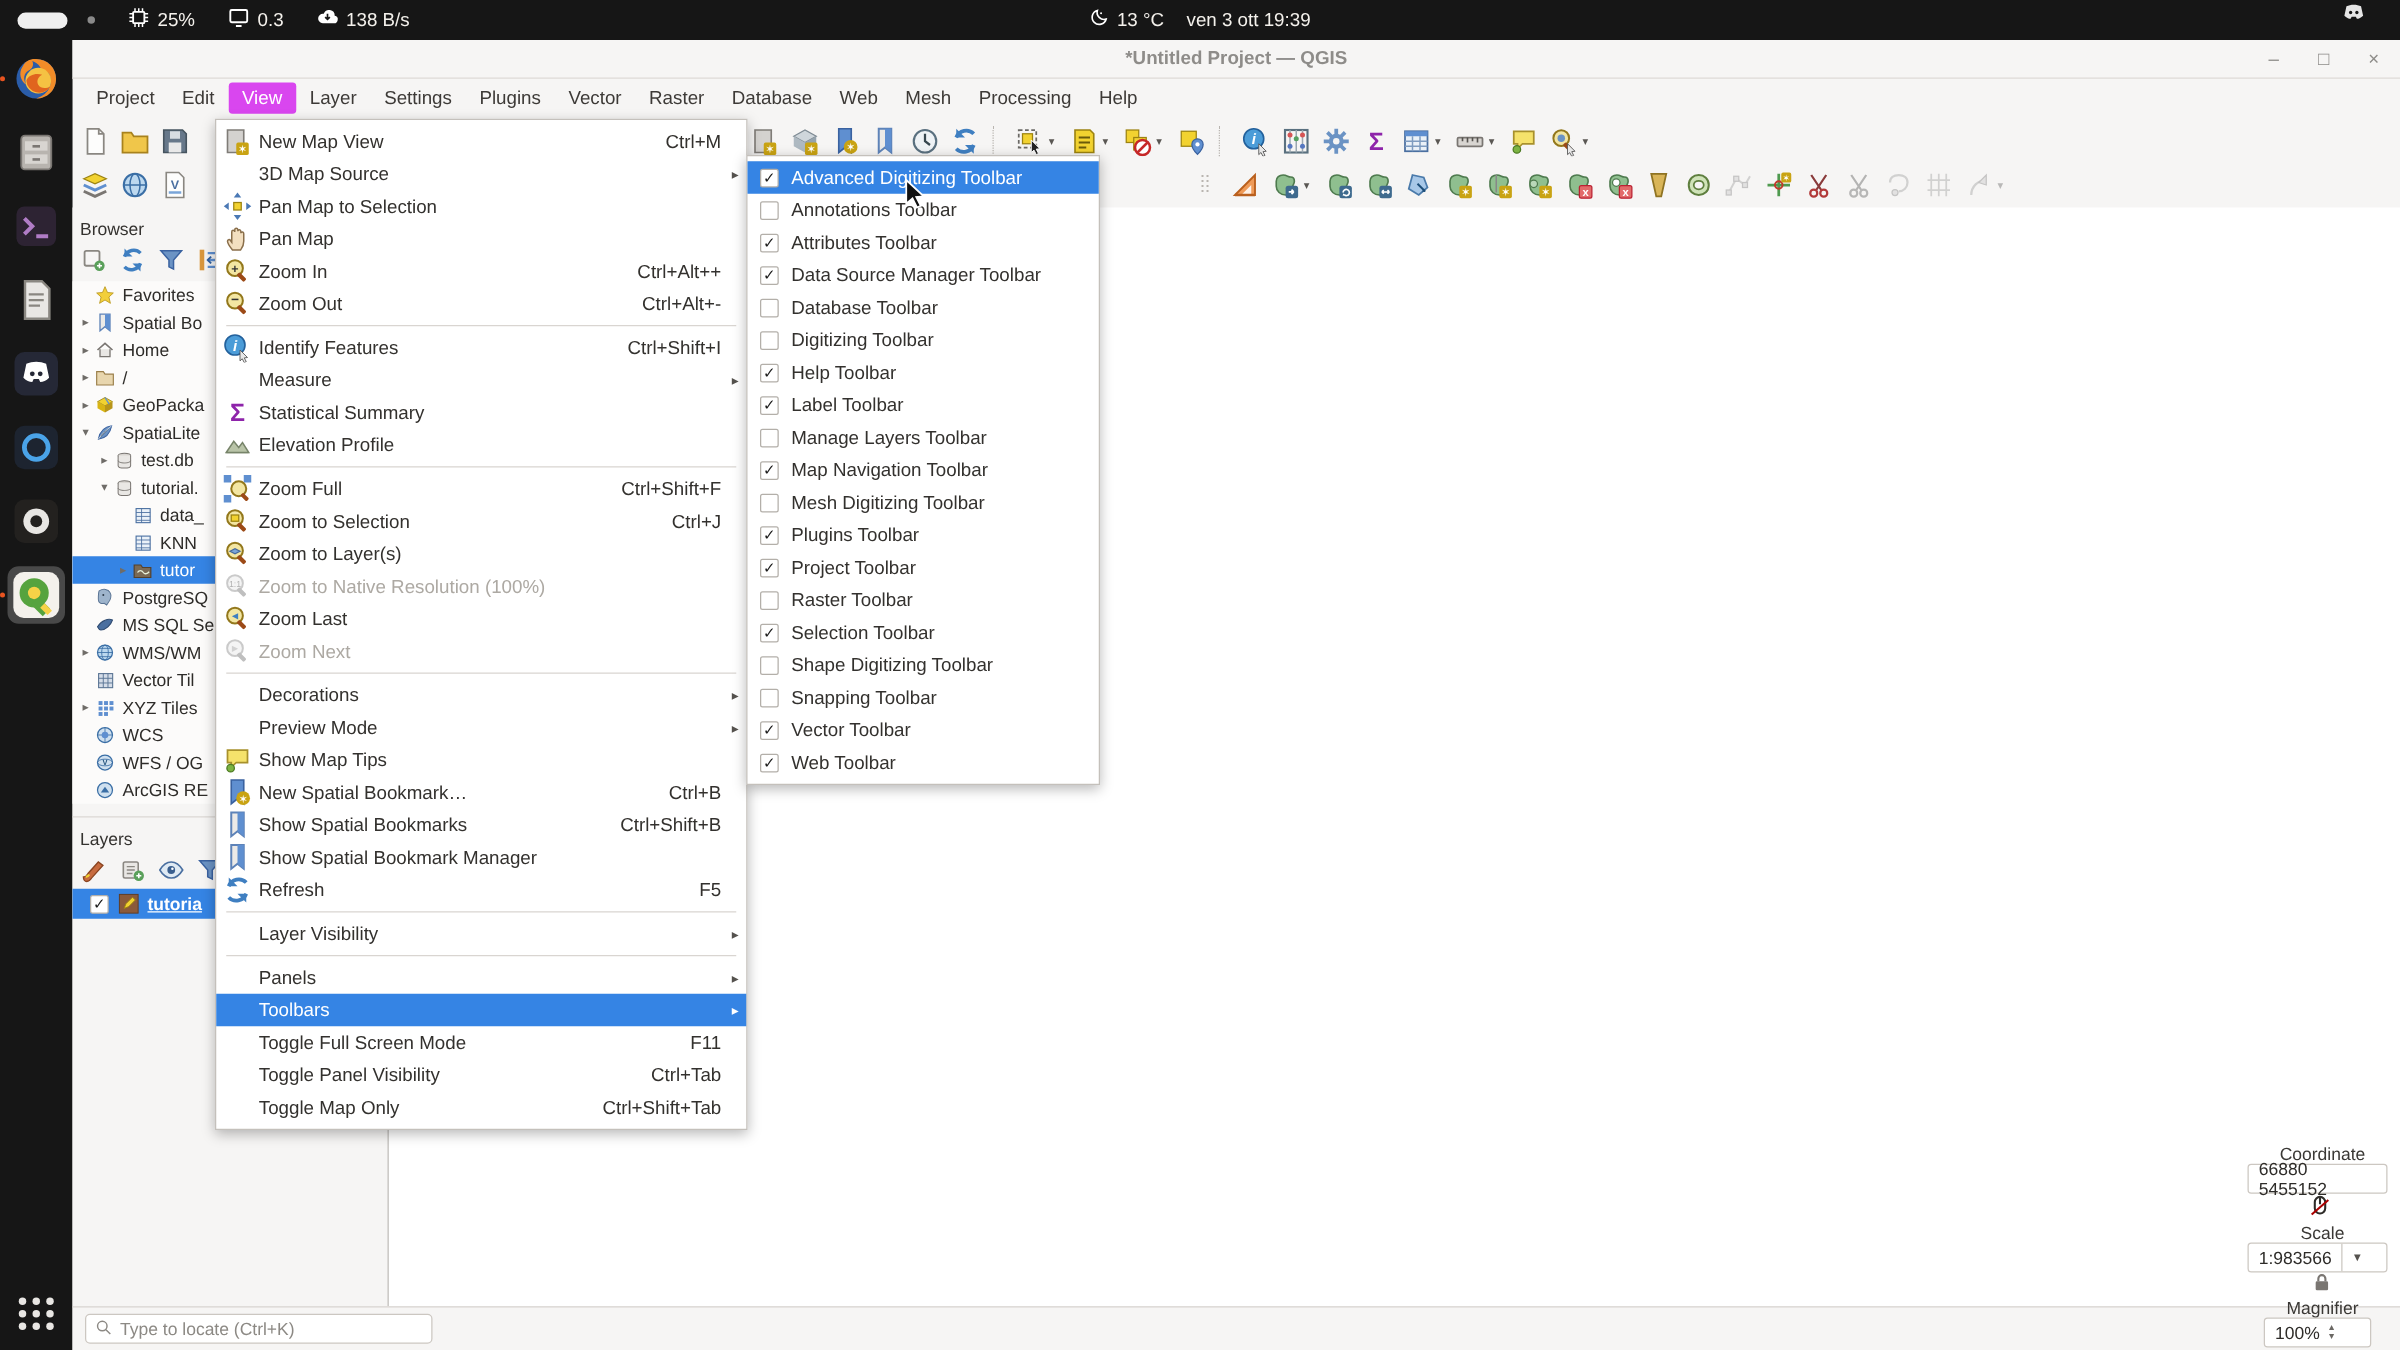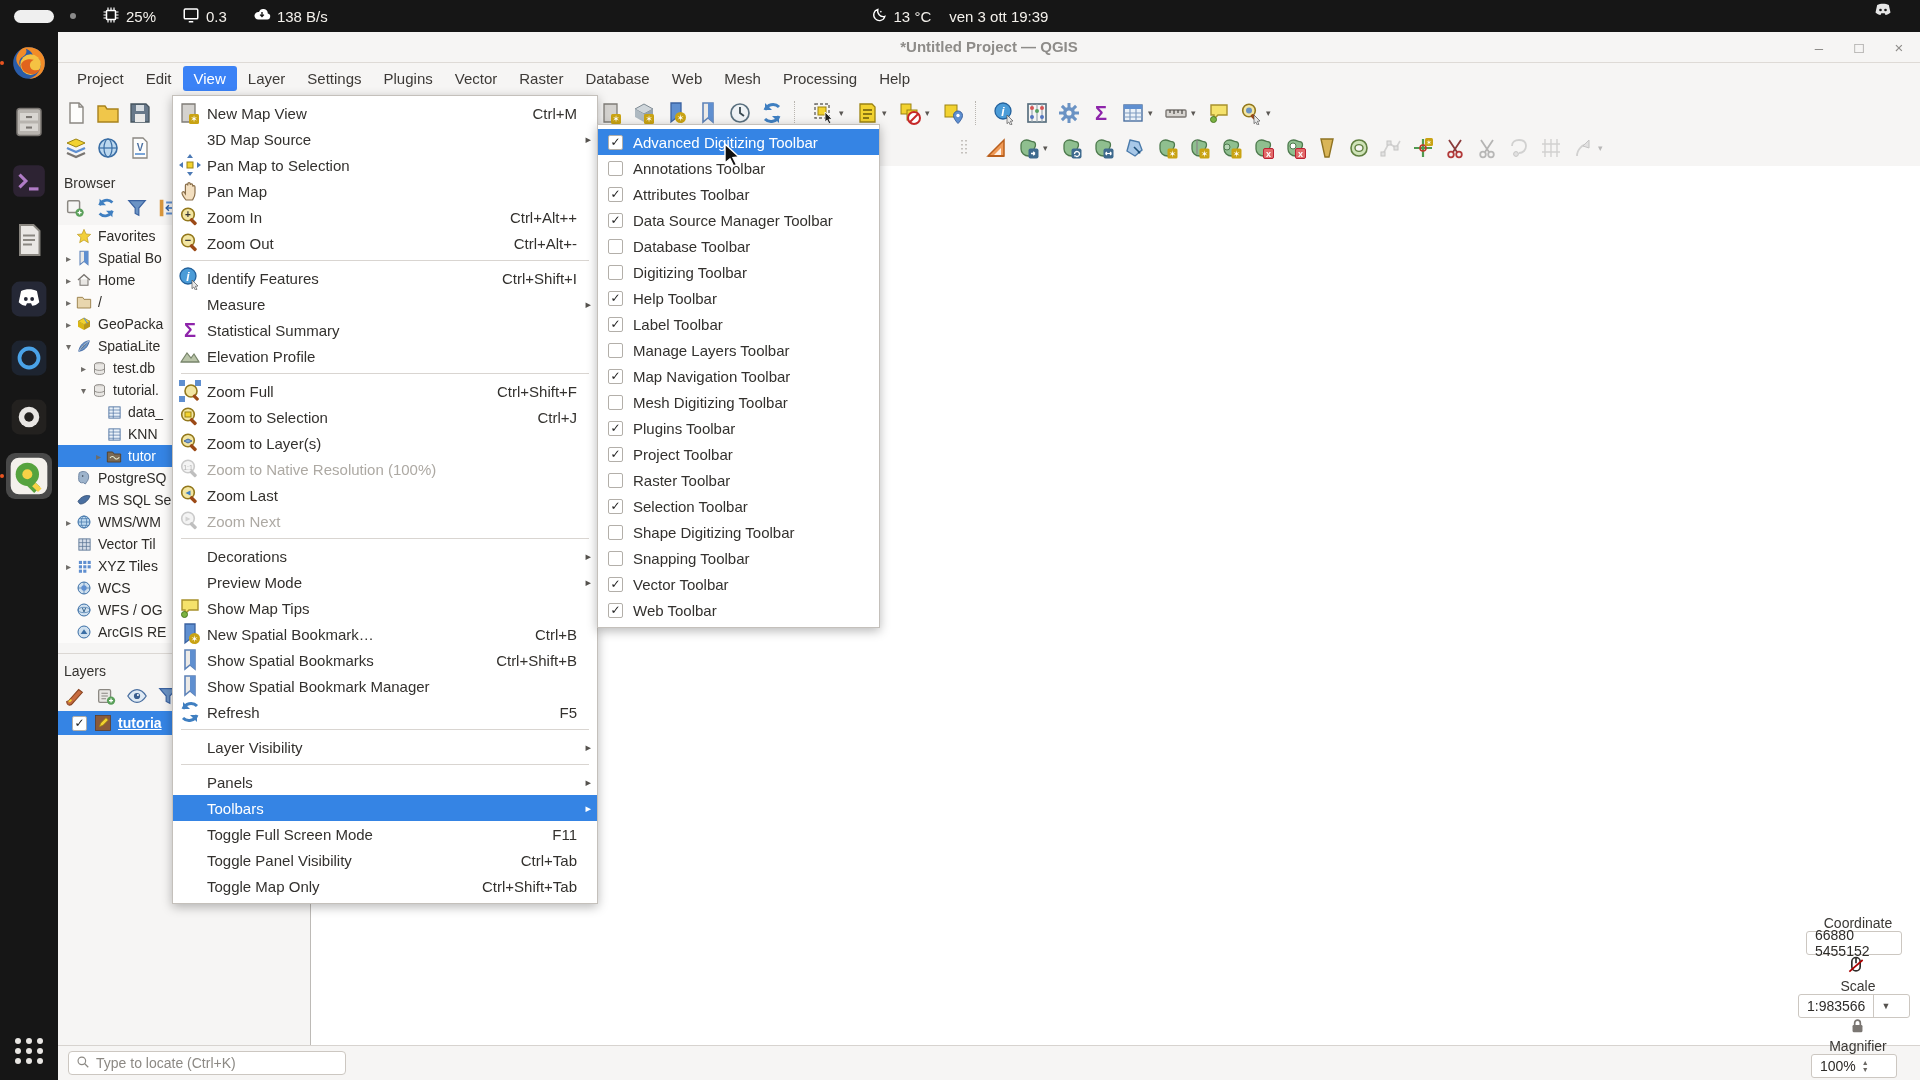--- a/index.html
+++ b/index.html
@@ -23,21 +23,21 @@
   .appgrid{display:grid;grid-template-columns:repeat(3,7px);grid-gap:4px;}
   .appgrid i{width:6px;height:6px;border-radius:3px;background:#e8e6e3;}
   
   .win{position:absolute;left:58px;top:32px;width:1862px;height:1048px;background:#f6f5f4;}
   .titlebar{position:absolute;left:0;top:0;width:100%;height:30px;background:#f6f5f4;border-bottom:1px solid #dedad6;}
   .title{position:absolute;left:0;right:0;top:0;height:30px;line-height:30px;text-align:center;color:#8e8c89;font-weight:bold;font-size:15px;}
   .winbtns{position:absolute;right:12px;top:0;height:30px;display:flex;align-items:center;gap:22px;color:#8e8c89;font-size:15px;}
   .winbtn{width:18px;text-align:center;cursor:default;}
   .menubar{position:absolute;left:0;top:31px;width:100%;height:31px;display:flex;align-items:center;padding-left:8px;font-size:15px;color:#3d3a37;}
   .mb-item{padding:4px 11px;border-radius:3px;text-align:center;}
-  .mb-item.active{background:#3b82f6;color:#fff;}
+  .mb-item.active{background:#d946ef;color:#fff;}
   
   .trow{position:absolute;height:34px;display:flex;align-items:center;gap:4px;}
   .ticon{width:28px;height:28px;display:flex;align-items:center;justify-content:center;border-radius:3px;}
   .tdd{width:10px;color:#5a5753;font-size:9px;margin-left:-3px;}
   .tsep{width:7px;height:24px;border-left:1px dotted #b9b5b0;margin:0 4px;}
   .dis{opacity:.38;filter:grayscale(1);}
   
   .mainarea{position:absolute;left:0;top:134px;width:100%;height:879px;}
   .panels{position:absolute;left:0;top:0;width:252px;height:879px;background:#f6f5f4;}
   .canvas{position:absolute;left:252px;top:0;width:1610px;height:879px;background:#ffffff;border-left:1px solid #bdbab6;box-sizing:border-box;}
@@ -890,21 +890,21 @@
     <div class="statusbar">
       <div class="locator">
         <span><svg width="14" height="14" viewBox="0 0 24 24">
               <circle cx="10" cy="10" r="6.5" fill="none" stroke="#8c8984" stroke-width="2"></circle>
               <path d="M15 15l6 6" stroke="#8c8984" stroke-width="2"></path>
             </svg></span>
         <span>Type to locate (Ctrl+K)</span>
       </div>
       <div class="sb-right">
         <span class="sb-label">Coordinate</span>
-        <span class="sb-field" style="width:96px">
+        <span class="sb-field" style="width:112px">
             <span>66880 5455152</span>
           </span>
         <span style="margin:0 4px 0 8px"><svg width="20" height="20" viewBox="0 0 24 24">
               <rect x="7" y="3" width="10" height="16" rx="5" fill="none" stroke="#2e2c29" stroke-width="2"></rect>
               <path d="M12 3v7" stroke="#2e2c29" stroke-width="2"></path>
               <path d="M4 20L20 6" stroke="#a00" stroke-width="2"></path>
             </svg></span>
         <span class="sb-label">Scale</span>
         <span class="sb-field" style="width:112px">
             <span>1:983566</span>

